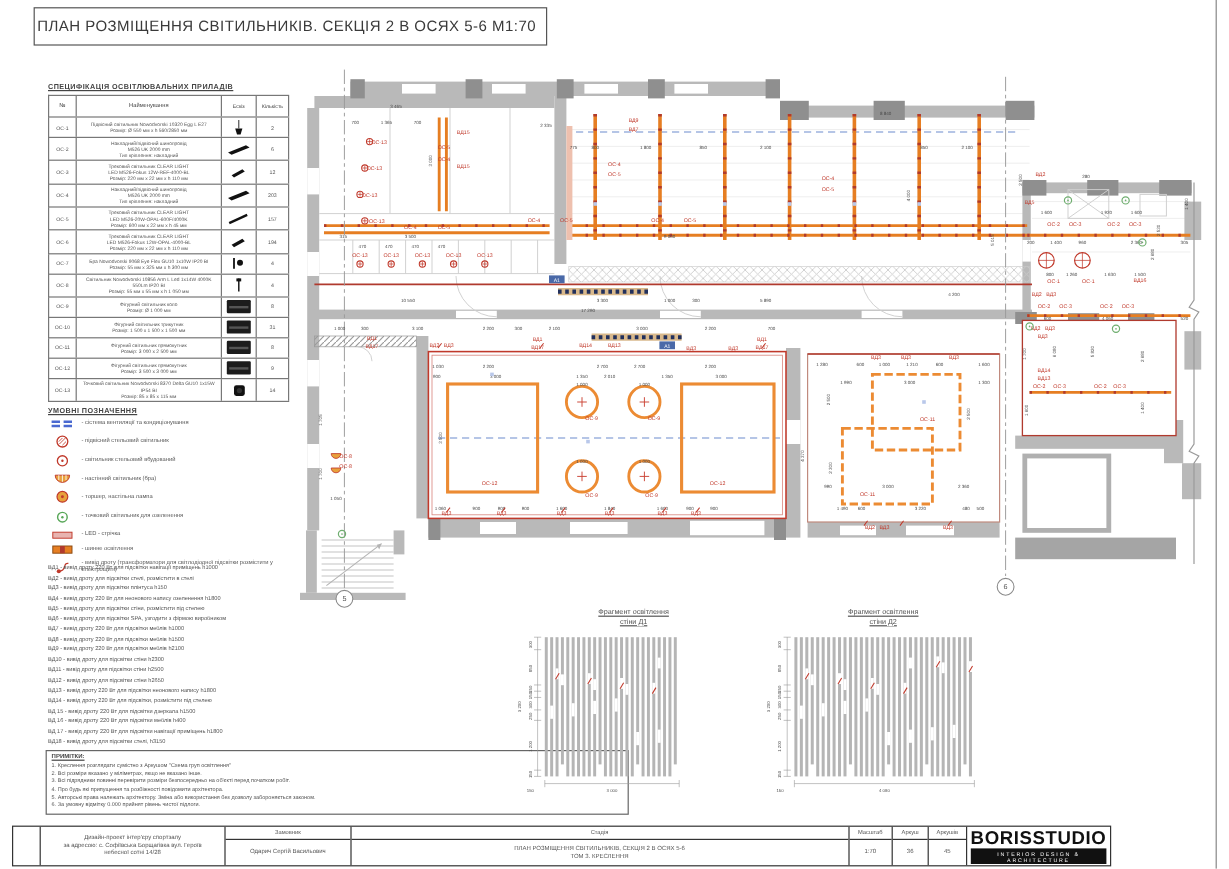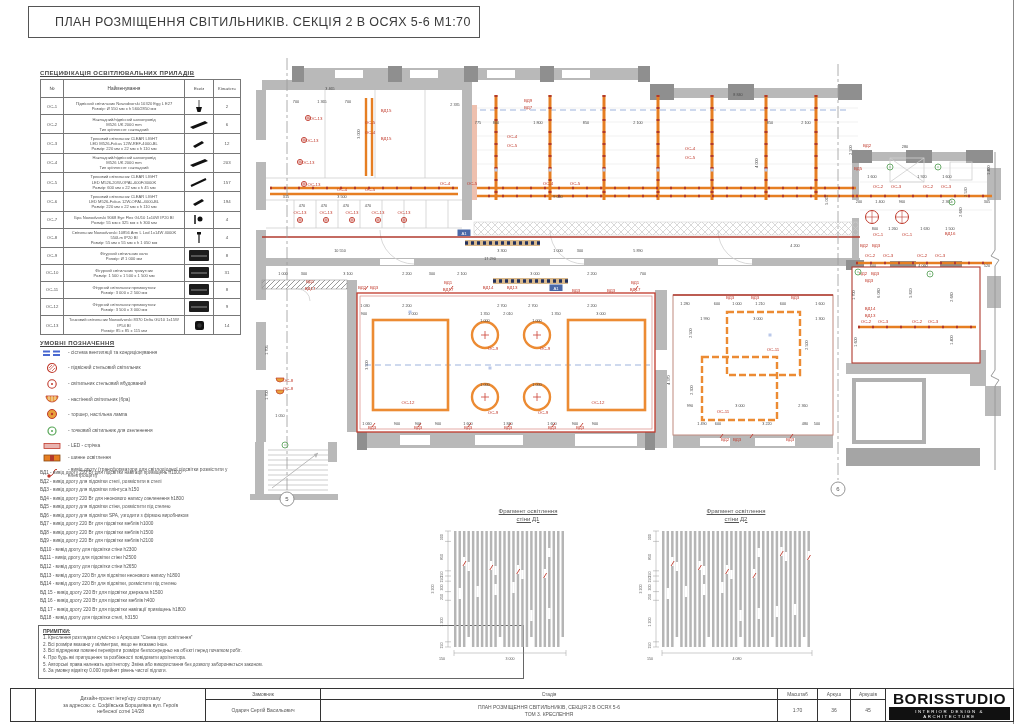--- a/index.html
+++ b/index.html
@@ -1,20 +1,20 @@
 <!DOCTYPE html>
 <html><head>
 <meta charset="utf-8">
 <style>
   html,body{margin:0;padding:0;background:#ffffff;width:1024px;height:724px;
     font-family:"Liberation Sans",sans-serif;position:relative;overflow:hidden;color:#333;}
   .abs{position:absolute;}
   
   #title-box{left:28px;top:6px;width:424px;height:30px;border:1px solid #555;
-    font-size:12.5px;letter-spacing:.4px;color:#3a3a3a;display:flex;align-items:center;padding-left:26px;}
+    font-size:12.5px;letter-spacing:.4px;color:#3a3a3a;display:flex;align-items:center;padding-left:2px;}
   
   .sec-head{font-size:6px;font-weight:bold;letter-spacing:.4px;color:#444;
     text-decoration:underline;margin-bottom:3px;}
   
   #spec{left:40px;top:70px;width:201px;}
   .trow{display:flex;border-left:.8px solid #777;border-bottom:.8px solid #777;align-items:stretch;}
   .trow:first-of-type{border-top:.8px solid #777;}
   .tc{border-right:.8px solid #777;display:flex;flex-direction:column;justify-content:center;
       align-items:center;text-align:center;padding:1.5px 1px;}
   .tc-id{width:20px;font-size:4.3px;color:#555;}
@@ -34,21 +34,21 @@
   
   #notes{left:38px;top:625px;width:476px;border:.9px solid #666;padding:2px 4px 3px 4px;}
   #notes-title{font-size:5px;font-weight:bold;text-decoration:underline;color:#444;margin-bottom:1px;}
   .note-item{font-size:4.6px;color:#555;line-height:1.45;}
   
   .frag{width:200px;}
   #frag1{left:428px;top:508px;}
   #frag2{left:636px;top:508px;}
   .frag-cap{text-align:center;font-size:6px;color:#555;text-decoration:underline;line-height:1.25;}
   
-  #tb{left:10px;top:688px;width:1004px;height:34px;border:1px solid #333;display:flex;box-sizing:border-box;background:#fff;}
+  #tb{left:10px;top:688px;width:916px;height:34px;border:1px solid #333;display:flex;box-sizing:border-box;background:#fff;}
   .tbc{border-right:.8px solid #333;box-sizing:border-box;height:100%;}
   .tbc:last-child{border-right:none;}
   .tb-empty{width:25px;}
   .tb-project{width:170px;display:flex;flex-direction:column;justify-content:center;text-align:center;font-size:5px;color:#555;line-height:1.35;}
   .tb-kv{display:flex;flex-direction:column;}
   .tb-h{border-bottom:.8px solid #333;font-size:4.8px;color:#555;text-align:center;height:10px;display:flex;align-items:center;justify-content:center;flex:none;}
   .tb-v{flex:1;display:flex;flex-direction:column;align-items:center;justify-content:center;font-size:5px;color:#555;text-align:center;line-height:1.4;}
   .tb-cust{width:115px;}
   .tb-stage{width:457px;}
   .tb-scale{width:40px;}

